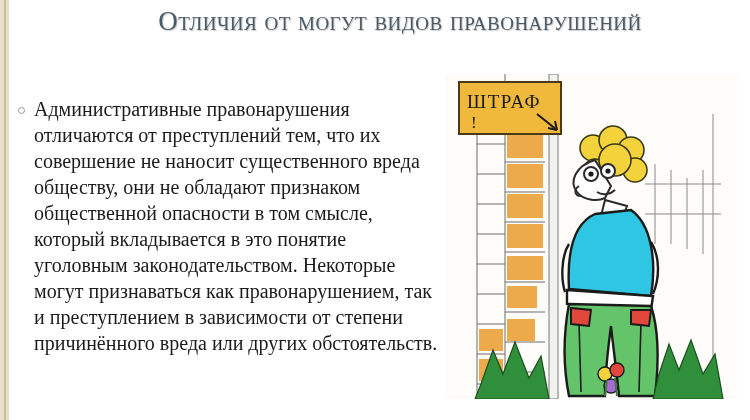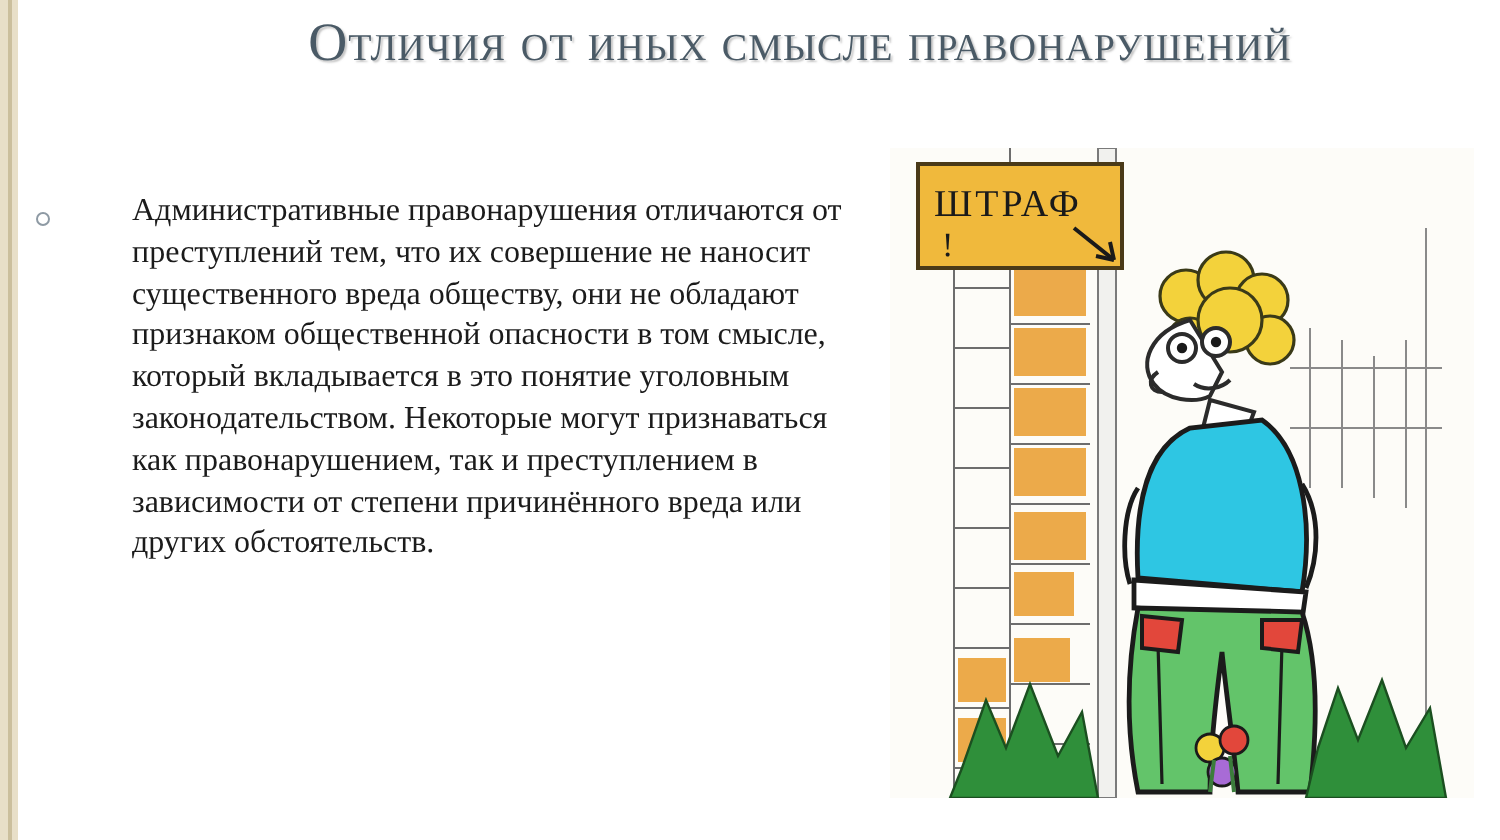--- a/index.html
+++ b/index.html
@@ -73,25 +73,24 @@
     display: inline-block;
     width: 7px;
     height: 7px;
     border: 1.5px solid #8e9aa4;
     border-radius: 50%;
     box-sizing: border-box;
   }
   .bullet-text {
     flex: 1 1 auto;
     color: #1b1b1b;
-    font-size: 16px;
+    font-size: 20px;
     line-height: 1.30;
     text-align: left;
     font-family: "Liberation Serif", serif;
-    margin-left: 32px;
   }
   
   .illustration {
     position: absolute;
     left: 445px;
     top: 74px;
     width: 292px;
     height: 325px;
   }
   .ill-bg {
@@ -107,21 +106,21 @@
 </style>
 </head>
 <body>
 
 <div class="slide">
 
   <div class="left-bar">
     <div class="left-bar-inner"></div>
   </div>
 
-  <div class="title">Отличия от иных смысле правонарушений</div>
+  <div class="title">Отличия от могут видов правонарушений</div>
 
   <div class="body-block">
     <div class="bullet-row">
       <div class="bullet-mark"><span></span></div>
       <div class="bullet-text">Административные правонарушения отличаются от преступлений тем, что их совершение не наносит существенного вреда обществу, они не обладают признаком общественной опасности в том смысле, который вкладывается в это понятие уголовным законодательством. Некоторые могут признаваться как правонарушением, так и преступлением в зависимости от степени причинённого вреда или других обстоятельств.</div>
     </div>
   </div>
 
   <div class="illustration">
     <div class="ill-bg"></div>

